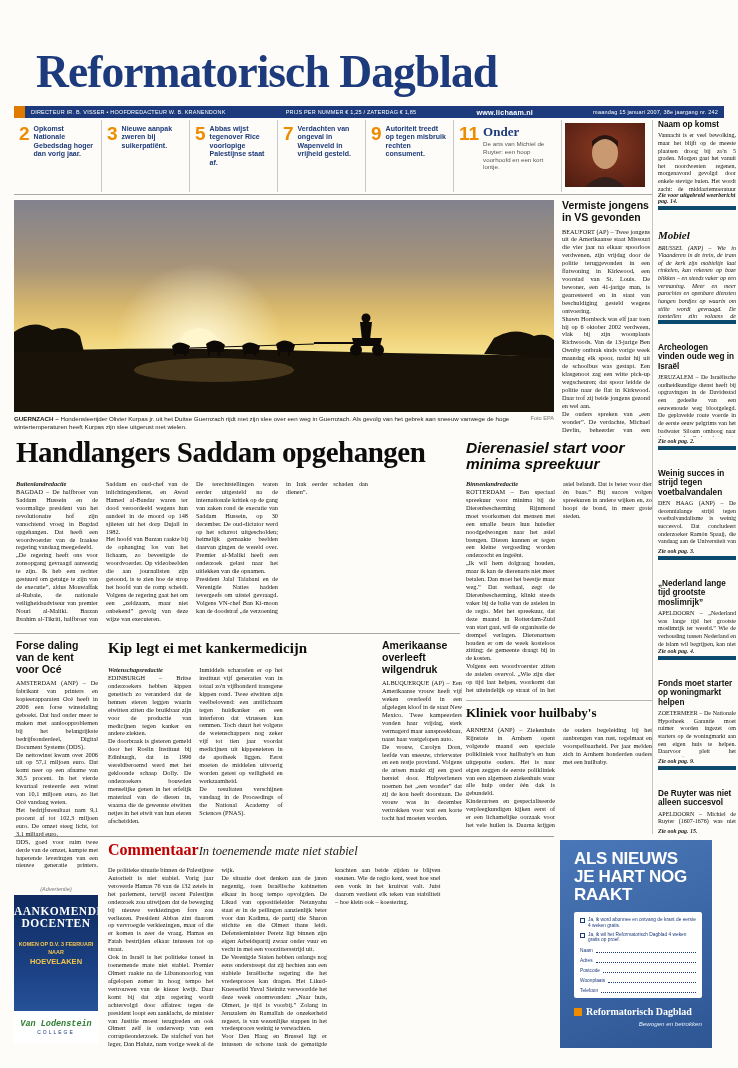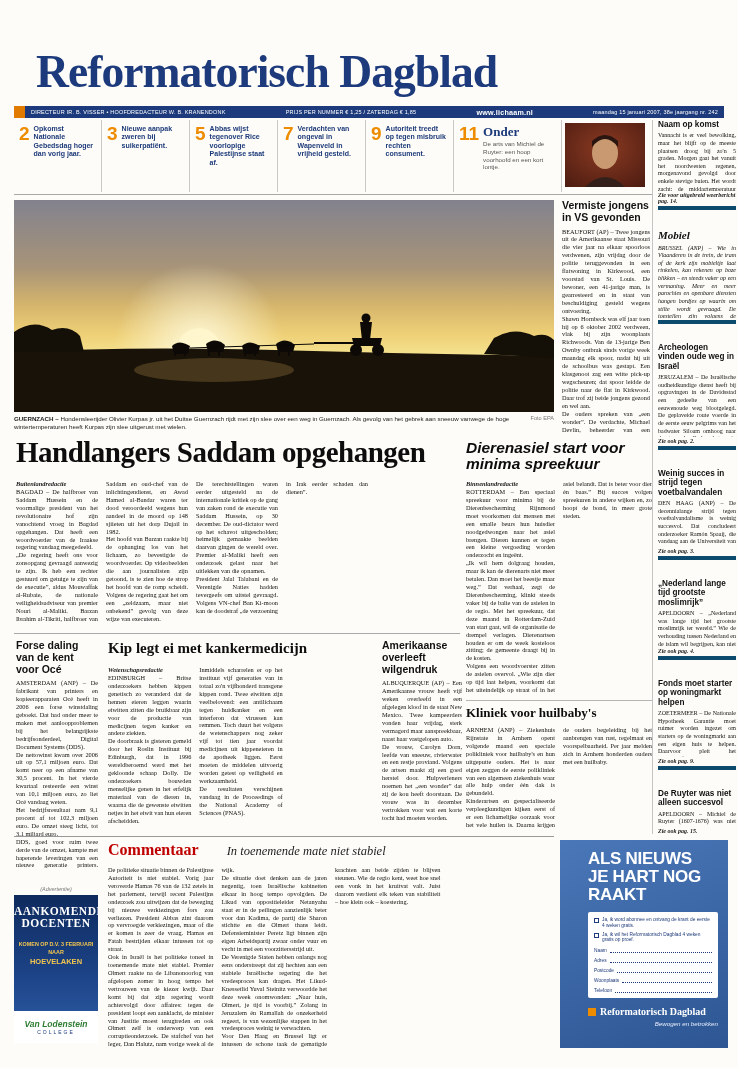--- a/index.html
+++ b/index.html
@@ -81,42 +81,42 @@
   .wild { left:382px; top:640px; width:80px; }
   .wild .body-text { height:156px; overflow:hidden; margin-top:3px; }
   .kliniek-rule { left:466px; top:700px; width:186px; height:1px; background:#b5b5b5; }
   .kliniek-head { left:466px; top:705px; width:186px; font-family:"Liberation Serif", serif;
     font-weight:bold; font-size:13px; color:#0d0d0d; }
   .kliniek-block { left:466px; top:726px; width:186px; height:106px; column-count:2; column-gap:8px; column-fill:auto; overflow:hidden; }
 
   .rule-bottom { left:14px; top:836px; width:540px; height:1px; background:#999; }
 
   
-  .comm-headrow { left:108px; top:841px; width:446px; display:flex; align-items:baseline; gap:28px; }
+  .comm-headrow { left:108px; top:841px; width:446px; display:flex; align-items:baseline; gap:0; }
   .comm-label { font-family:"Liberation Serif", serif; font-weight:bold; font-size:16px; color:#c00000; }
   .comm-sub { font-family:"Liberation Serif", serif; font-style:italic; font-size:12.5px; color:#222; }
   .comm-block { left:108px; top:866px; width:446px; height:184px; column-count:4; column-gap:8px; column-fill:auto; overflow:hidden; }
 
   
   .advert-label { left:14px; top:886px; width:84px; text-align:center; font-style:italic; font-size:5.5px; color:#777; }
   .ad-left { left:14px; top:895px; width:84px; height:148px;
     background:linear-gradient(180deg,#0e2a5e 0%,#1d4488 55%,#2f5fa8 100%);
     text-align:center; overflow:hidden; }
   .adl-line1 { font-family:"Liberation Serif", serif; font-weight:bold; font-size:11.5px; color:#fff; margin-top:10px; letter-spacing:.5px; }
   .adl-line2 { font-family:"Liberation Serif", serif; font-weight:bold; font-size:11.5px; color:#fff; letter-spacing:.5px; }
   .adl-line3 { font-size:5.4px; font-weight:bold; color:#f3c64f; margin-top:12px; padding:0 4px; line-height:1.4; }
   .adl-line4 { font-size:7.5px; font-weight:bold; color:#f3c64f; margin-top:1px; }
   .adl-logoband { position:absolute; bottom:0; left:0; width:100%; height:32px; background:#fff;
     display:flex; flex-direction:column; justify-content:center; }
-  .adl-logo { font-family:Liberation Sans, sans-serif; font-style:italic; font-weight:bold; font-size:8.5px; color:#2e7d32; }
+  .adl-logo { font-family:Liberation Mono, monospace; font-style:italic; font-weight:bold; font-size:8.5px; color:#2e7d32; }
   .adl-logo2 { font-size:5px; letter-spacing:2px; color:#1d3a7a; }
 
   
-  .ad-right { left:560px; top:840px; width:168px; height:208px;
-    background:linear-gradient(160deg,#4a77b8 0%,#2d5693 100%); padding:10px 10px 8px 28px; overflow:hidden; }
+  .ad-right { left:560px; top:840px; width:152px; height:208px;
+    background:linear-gradient(160deg,#4a77b8 0%,#2d5693 100%); padding:10px 10px 8px 14px; overflow:hidden; }
   .adr-head { font-weight:bold; font-size:17px; line-height:1.05; color:#fff; letter-spacing:-.3px; width:120px; }
   .coupon { margin-top:8px; background:#fff; border-radius:2px; padding:5px 6px; }
   .chk-row { display:flex; gap:3px; margin-bottom:3px; }
   .chk-box { flex:0 0 5px; width:5px; height:5px; border:1px solid #1d3a7a; margin-top:1px; }
   .chk-text { font-size:4.8px; color:#1d3a7a; line-height:1.25; }
   .field { display:flex; align-items:flex-end; gap:3px; margin-top:4px; }
   .field-label { font-size:4.8px; color:#1d3a7a; }
   .field-line { flex:1; border-bottom:1px dotted #1d3a7a; height:6px; }
   .brand-row { display:flex; align-items:center; gap:4px; margin-top:8px; }
   .brand-sq { width:8px; height:8px; background:#ee8c00; }

